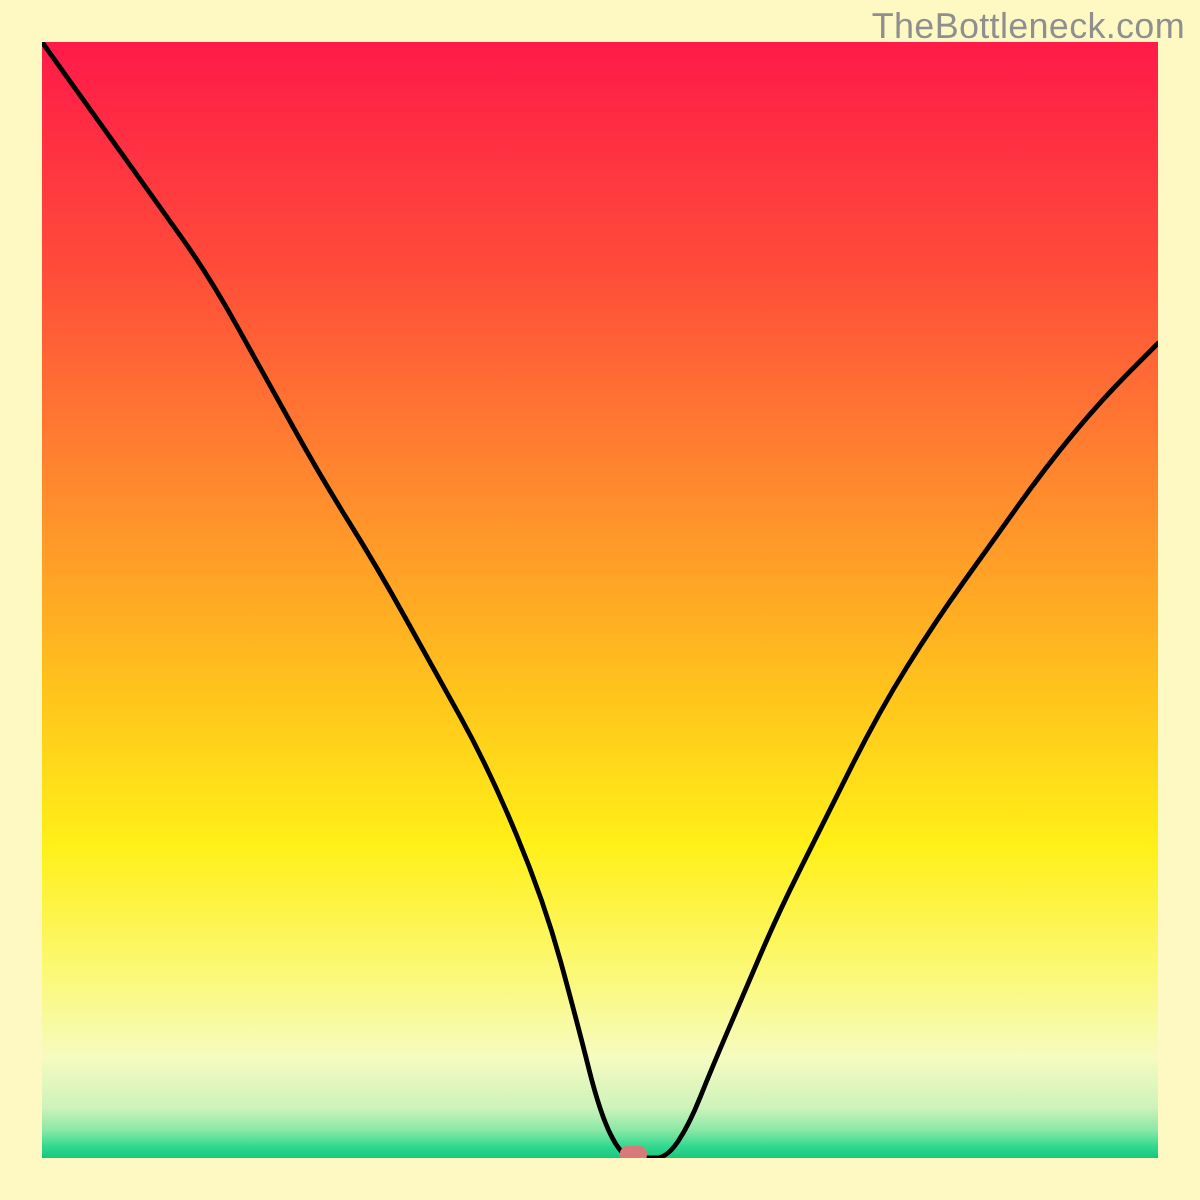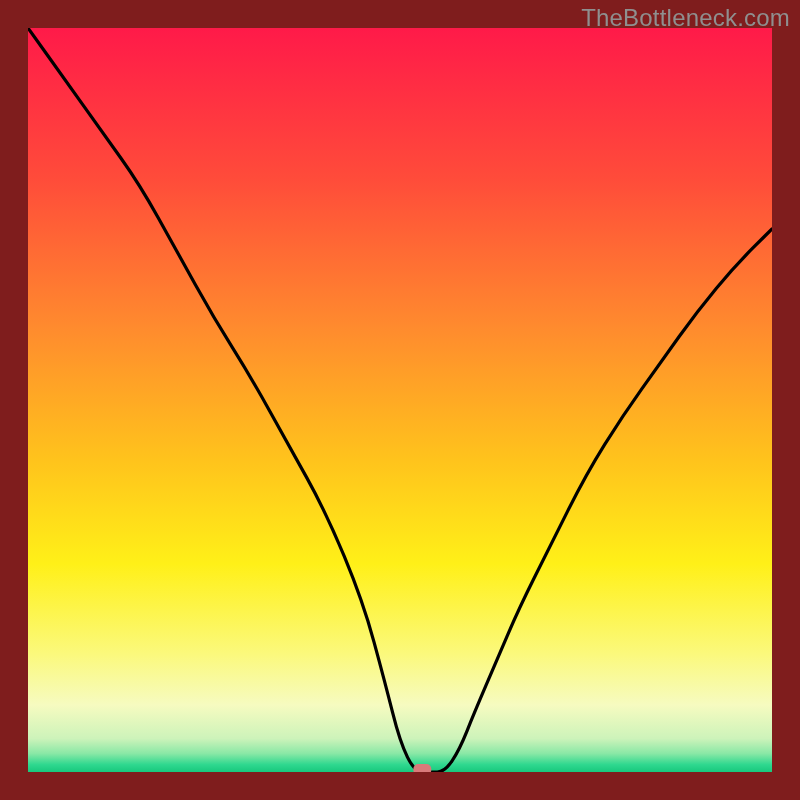--- a/index.html
+++ b/index.html
@@ -7,21 +7,21 @@
     padding: 0;
     width: 800px;
     height: 800px;
     background: #000;
     overflow: hidden;
   }
   .wrap {
     position: relative;
     width: 800px;
     height: 800px;
-    background: #7f1d1d;
+    background: #fef9c3;
   }
   .plot {
     position: absolute;
     left: 28px;
     top: 28px;
     width: 744px;
     height: 744px;
     overflow: hidden;
   }
   .plot svg {

